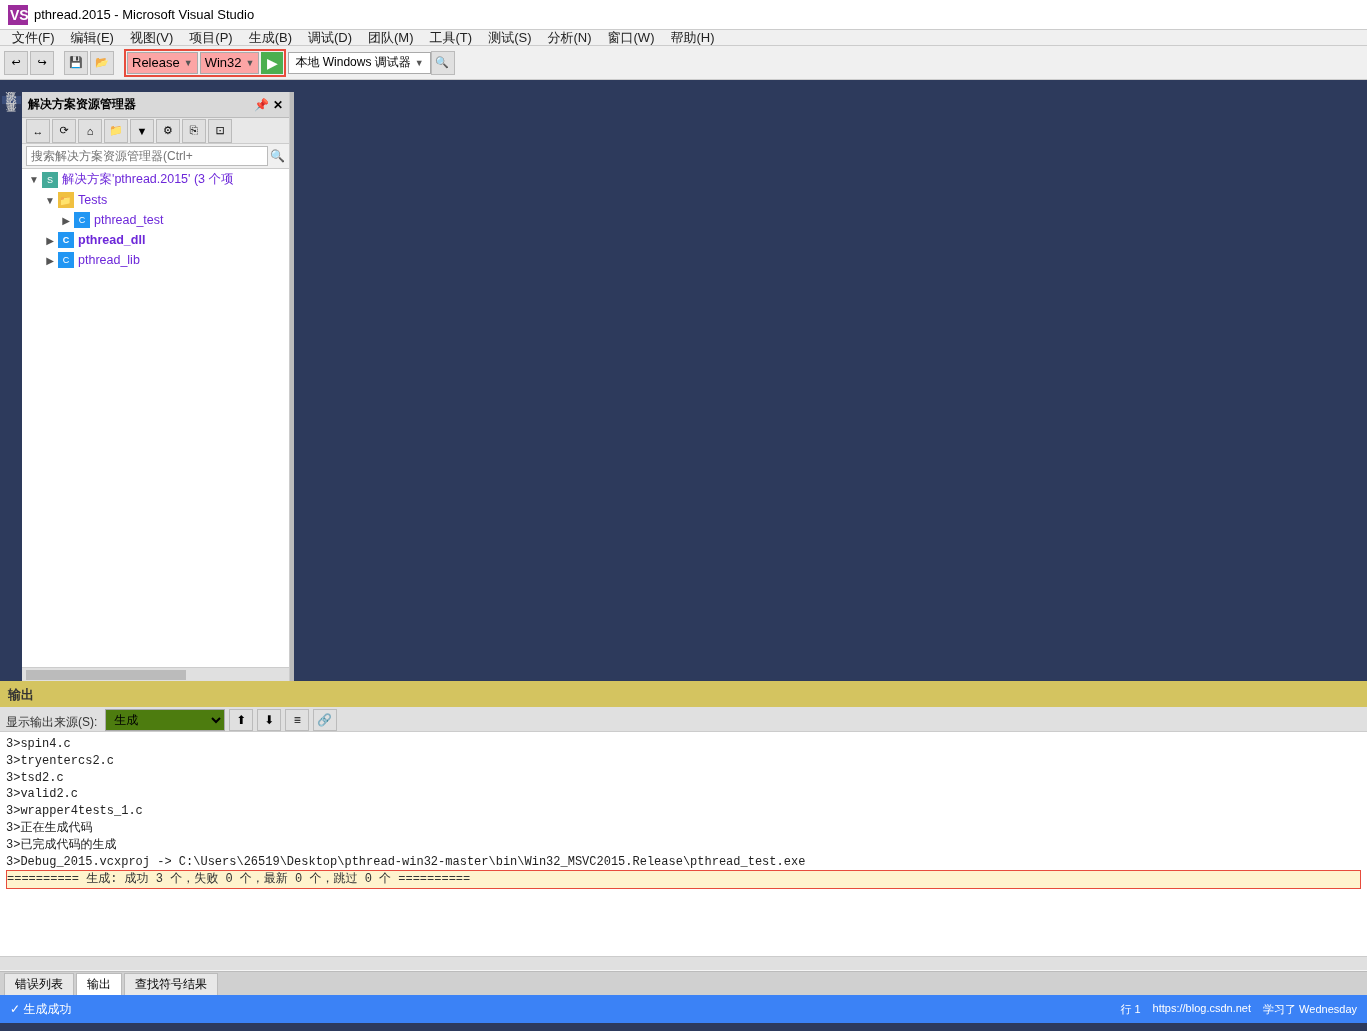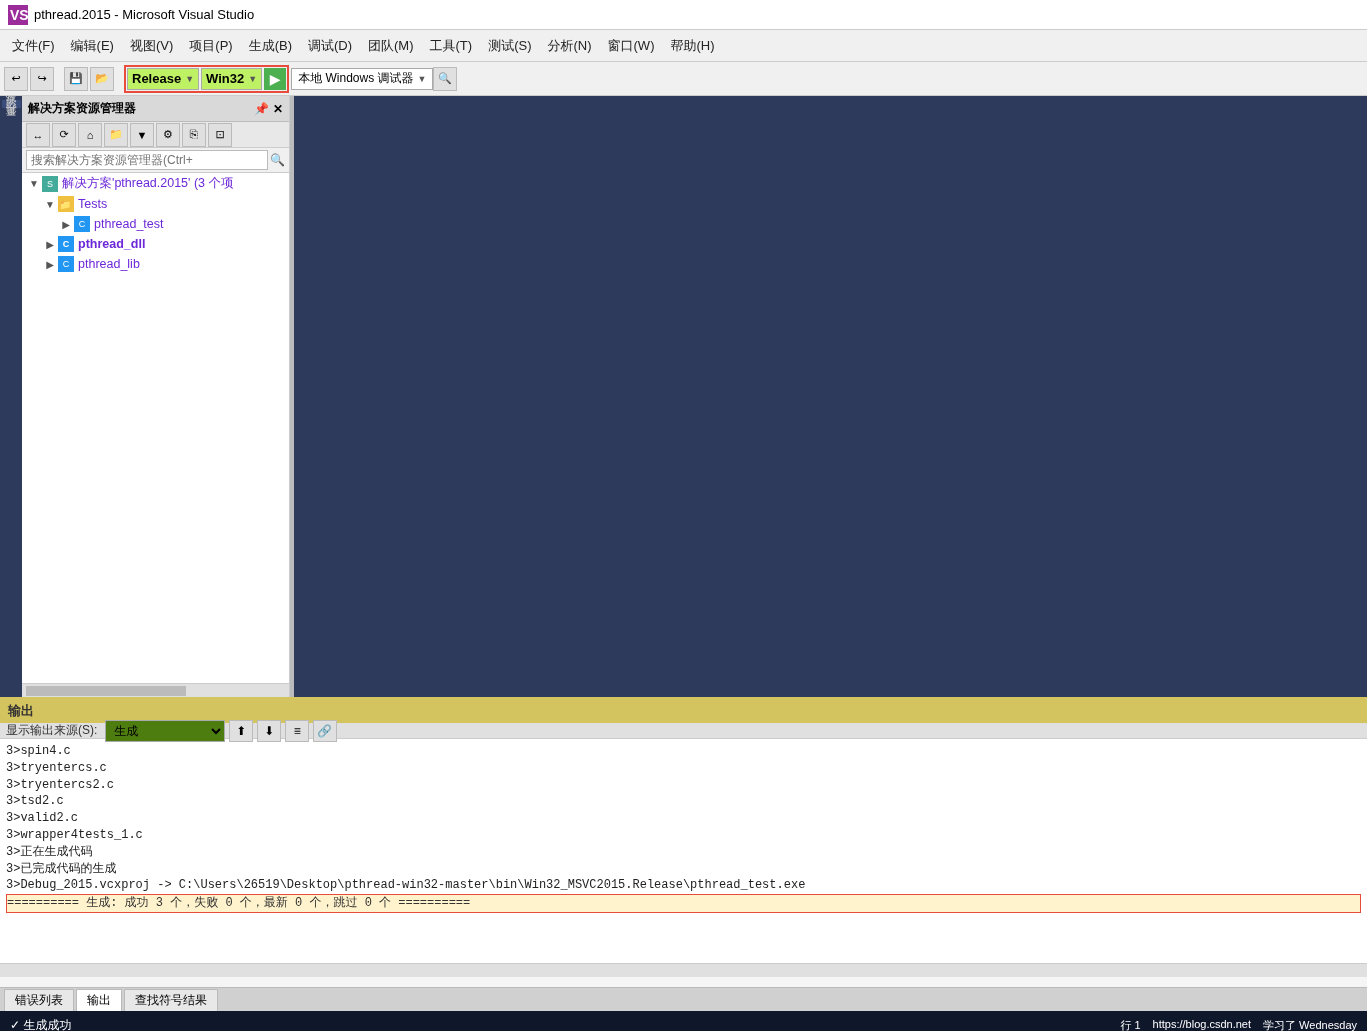--- a/index.html
+++ b/index.html
@@ -11,21 +11,21 @@
       height: 30px;
       display: flex;
       align-items: center;
       padding: 0 8px;
       border-bottom: 1px solid #ccc;
     }
 
     
     #menubar {
       background: #f0f0f0;
-      height: 32px;
+      height: 16px;
       display: flex;
       align-items: center;
       padding: 0 4px;
       border-bottom: 1px solid #ccc;
     }
     .menu-item {
       padding: 2px 8px;
       font-size: 13px;
       color: #222;
       cursor: pointer;
@@ -55,29 +55,28 @@
     
     .config-section {
       display: flex;
       align-items: center;
       border: 2px solid #e74c3c;
       padding: 1px;
       gap: 2px;
     }
     .config-dropdown {
       height: 22px;
-      background: #bef264;
+      background: #fca5a5;
       border: 1px solid #aaa;
       padding: 0 4px;
       font-size: 13px;
       display: flex;
       align-items: center;
       cursor: pointer;
       gap: 4px;
-      font-weight: bold;
     }
     .dropdown-arrow {
       font-size: 9px;
       color: #555;
     }
     .play-btn {
       width: 22px; height: 22px;
       background: #4caf50;
       border: none;
       display: flex; align-items: center; justify-content: center;
@@ -234,23 +233,23 @@
       height: 24px;
       display: flex;
       align-items: center;
       padding: 0 8px;
       font-size: 13px;
       font-weight: bold;
       color: #333;
     }
     #output-toolbar {
       background: #e0e0e0;
-      height: 16px;
-      display: flex;
-      align-items: center;
+      height: 25px;
+      display: flex;
+      align-items: flex-end;
       padding: 0 6px;
       gap: 4px;
       border-bottom: 1px solid #ccc;
     }
     #output-source-label {
       font-size: 12px;
       color: #333;
       margin-right: 4px;
     }
     #output-source-select {
@@ -308,21 +307,21 @@
       padding: 0 10px;
       font-size: 12px;
       cursor: pointer;
       display: flex; align-items: center;
     }
     .btab.active { background: white; }
 
     
     #statusbar {
       height: 28px;
-      background: #0f172a;
+      background: #3b82f6;
       display: flex;
       align-items: center;
       padding: 0 10px;
       color: white;
       font-size: 12px;
       justify-content: space-between;
     }
     #statusbar .status-left { display: flex; gap: 8px; }
     #statusbar .status-right { display: flex; gap: 12px; font-size: 11px; }
 
@@ -386,21 +385,21 @@
     <div class="debug-dropdown">
       <span>本地 Windows 调试器</span>
       <span class="dropdown-arrow">▼</span>
     </div>
     <div class="toolbar-btn">🔍</div>
   </div>
 </div>
 
 <div style="display:flex; flex-direction:column; height: calc(1031px - 30px - 24px - 34px - 28px);">
 
-  <div style="display:flex; flex: 1; overflow:hidden;">
+  <div style="display:flex; flex: 1; overflow:hidden;margin-top:12px;">
 
     <div id="left-tabs">
       <div class="vtab active">解决方案资源管理器</div>
       <div class="vtab">资源</div>
       <div class="vtab">工具箱</div>
     </div>
 
     <div id="solution-panel">
       <div id="solution-header">
         <span>解决方案资源管理器</span>
@@ -474,21 +473,20 @@
       <select id="output-source-select">
         <option>生成</option>
       </select>
       <div class="output-toolbar-btn">⬆</div>
       <div class="output-toolbar-btn">⬇</div>
       <div class="output-toolbar-btn">≡</div>
       <div class="output-toolbar-btn">🔗</div>
     </div>
     <div id="output-content">
       <div class="output-line">3&gt;spin4.c</div>
-      <div class="output-line">3&gt;tryentercs.c</div>
       <div class="output-line">3&gt;tryentercs2.c</div>
       <div class="output-line">3&gt;tsd2.c</div>
       <div class="output-line">3&gt;valid2.c</div>
       <div class="output-line">3&gt;wrapper4tests_1.c</div>
       <div class="output-line">3&gt;正在生成代码</div>
       <div class="output-line">3&gt;已完成代码的生成</div>
       <div class="output-line">3&gt;Debug_2015.vcxproj -&gt; C:\Users\26519\Desktop\pthread-win32-master\bin\Win32_MSVC2015.Release\pthread_test.exe</div>
       <div class="output-line highlight">========== 生成: 成功 3 个，失败 0 个，最新 0 个，跳过 0 个 ==========</div>
     </div>
     <div id="output-scrollbar"></div>

